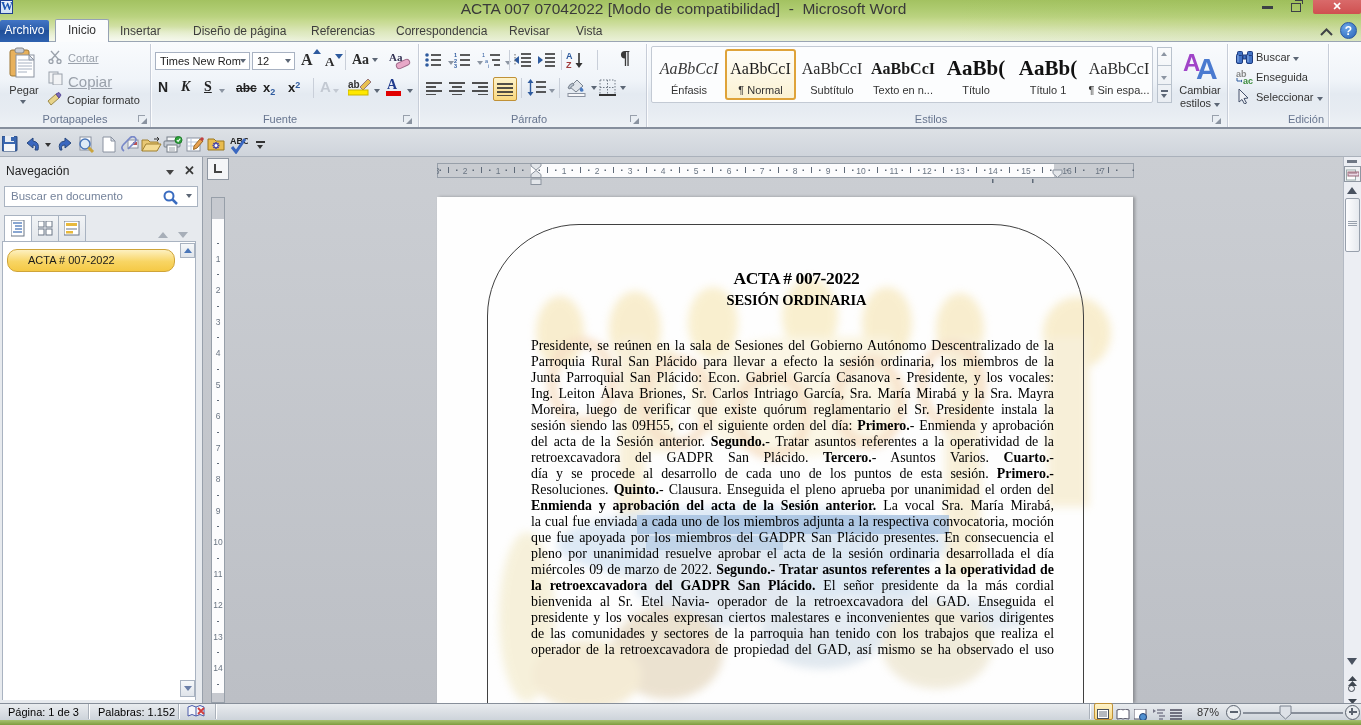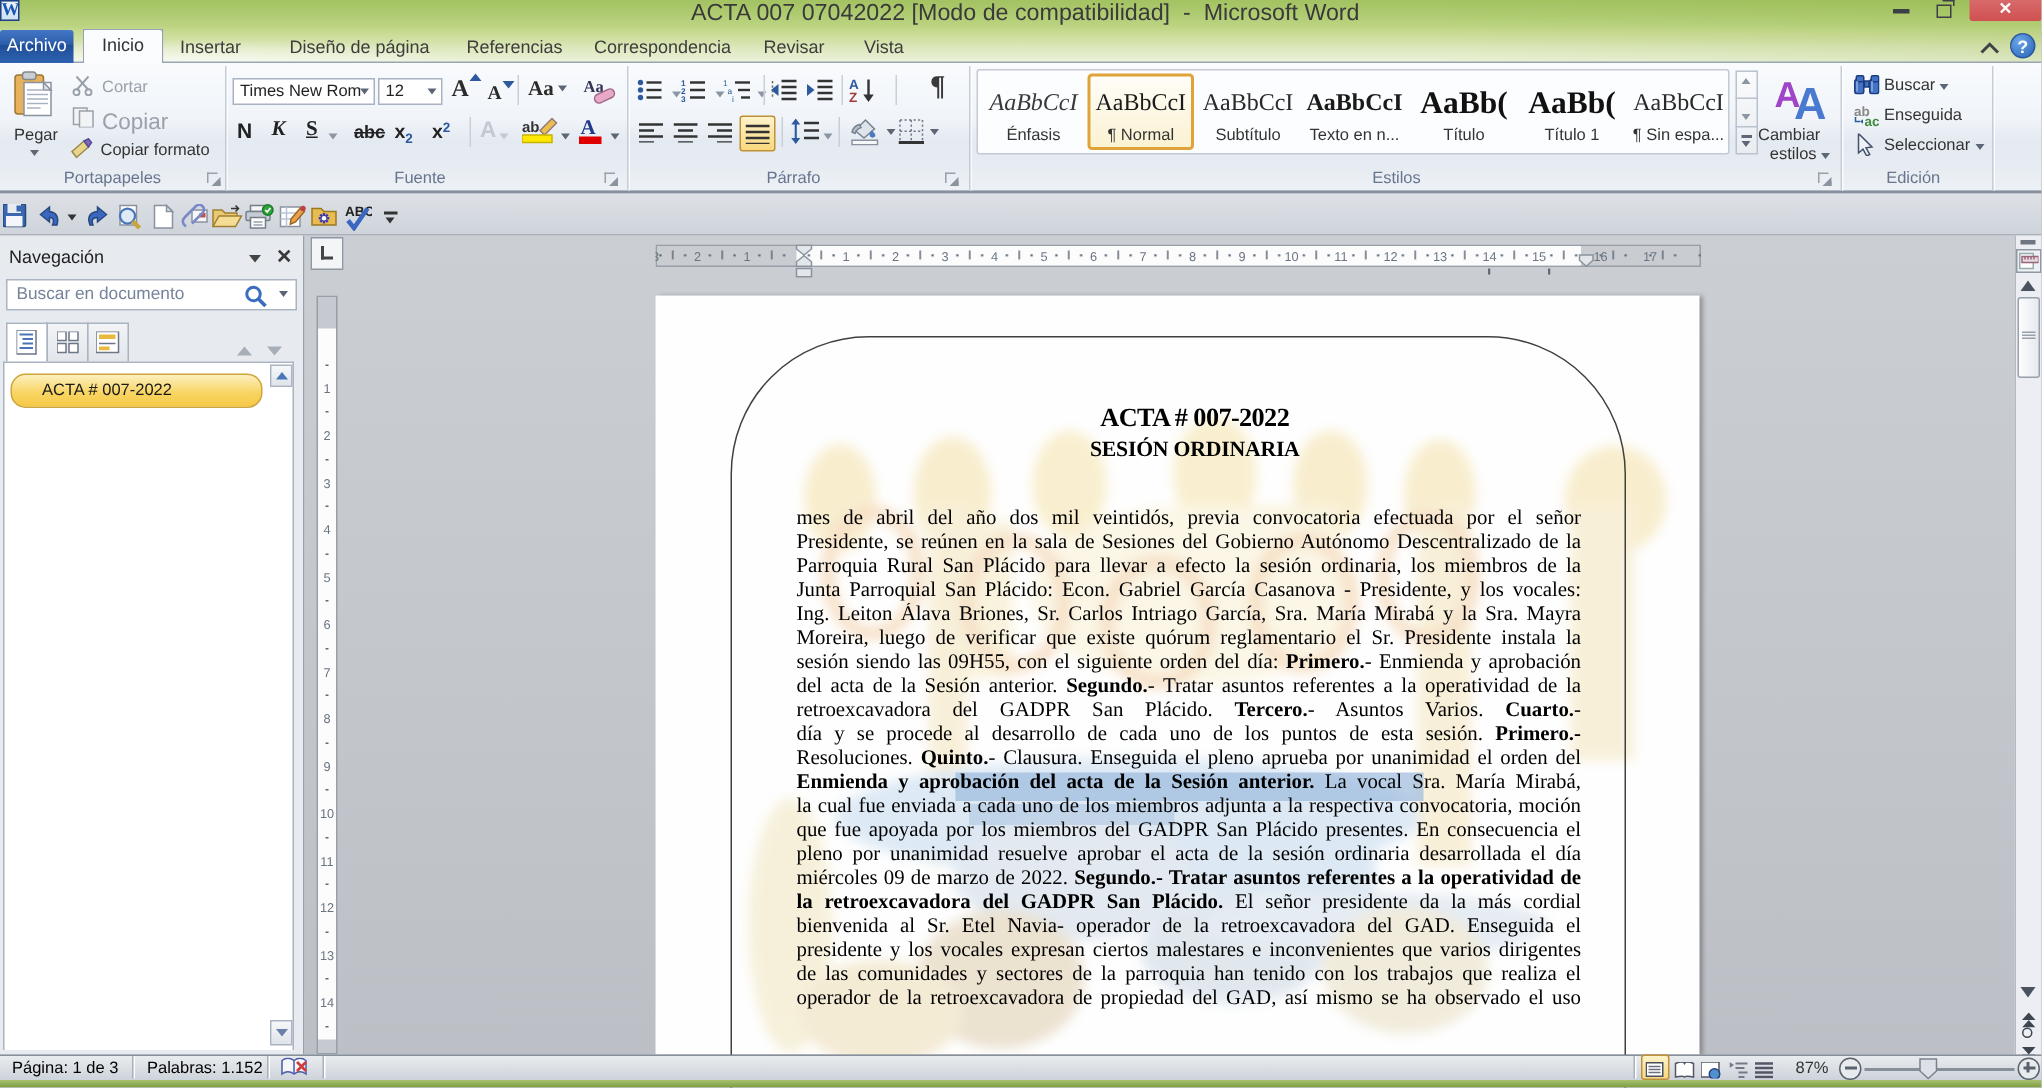--- a/index.html
+++ b/index.html
@@ -25,21 +25,21 @@
 
 #ribbon { left:0; top:42px; width:1361px; height:87px;
   background:linear-gradient(to bottom, #f9fbfd 0, #f0f4f9 38px, #e4eaf1 52px, #e7ecf2 70px, #eef2f6 87px);
   border-bottom:2px solid #868f9d; }
 .gsep { top:44px; height:83px; width:1px; background:#c7cdd8; box-shadow:1px 0 0 rgba(255,255,255,.8); position:absolute; }
 .glabel { top:113px; font-size:11px; color:#67758f; text-align:center; position:absolute; }
 .glaunch { top:115px; width:10px; height:10px; position:absolute; }
 .glaunch:before { content:""; position:absolute; left:0; top:0; width:6px; height:6px; border-left:1px solid #98a0ac; border-top:1px solid #98a0ac; }
 .glaunch:after { content:""; position:absolute; left:3px; top:3px; width:0; height:0; border-left:3px solid transparent; border-top:3px solid transparent; border-right:3px solid #8a93a0; border-bottom:3px solid #8a93a0; }
 .rbtn { position:absolute; }
-.gray { color:#9aa1ab; }
+.gray { color:#9aa1ab;text-decoration:underline; }
 .cmb { position:absolute; background:#fff; border:1px solid #a8b2c2; font-size:11px; color:#222; line-height:16px; padding-left:4px; }
 .cmb .dd { position:absolute; right:3px; top:6px; }
 .dda { width:0; height:0; border-left:3.5px solid transparent; border-right:3.5px solid transparent; border-top:4px solid #5c6675; display:inline-block; }
 .ddb { display:block; }
 .vsep { position:absolute; width:1px; background:#c9cfd9; }
 </style>
 </head>
 <body>
 <div class="abs" id="top"></div>
 <div class="abs" id="title">ACTA 007 07042022 [Modo de compatibilidad]&nbsp; -&nbsp; Microsoft Word</div>
@@ -64,21 +64,21 @@
 
 <div class="gsep" style="left:150px;"></div>
 <div class="gsep" style="left:418px;"></div>
 <div class="gsep" style="left:646px;"></div>
 <div class="gsep" style="left:1227px;"></div>
 <div class="gsep" style="left:1328px;"></div>
 <div class="glabel" style="left:0;width:150px;">Portapapeles</div>
 <div class="glabel" style="left:150px;width:260px;">Fuente</div>
 <div class="glabel" style="left:418px;width:222px;">Párrafo</div>
 <div class="glabel" style="left:646px;width:570px;">Estilos</div>
-<div class="glabel" style="left:1227px;width:97px;">Edición</div>
+<div class="glabel" style="left:1227px;width:97px;text-align:right;">Edición</div>
 <div class="glaunch" style="left:138px;"></div>
 <div class="glaunch" style="left:403px;"></div>
 <div class="glaunch" style="left:630px;"></div>
 <div class="glaunch" style="left:1212px;"></div>
 
 <div class="rbtn" style="left:8px;top:47px;">
 <svg width="30" height="34">
       <rect x="2" y="3" width="19" height="26" rx="2" fill="#e8b15c" stroke="#9c7634"></rect>
       <rect x="7" y="1" width="9" height="5" rx="2" fill="#c8cdd6" stroke="#888"></rect>
       <rect x="8" y="8" width="18" height="22" fill="#fff" stroke="#8a92a0"></rect>
@@ -311,21 +311,21 @@
 <div class="rbtn" style="left:1157px;top:84px;width:15px;height:1px;background:#b9c2cd;"></div>
 <div class="rbtn" style="left:1161px;top:90px;width:7px;height:1.5px;background:#5c6675;"></div>
 <div class="rbtn" style="left:1161px;top:94px;">
     <span class="dda ddb" style="border-top-color:#5c6675;"></span>
   </div>
 
 <div class="rbtn" style="left:1183px;top:49px;"><svg width="34" height="32">
       <text x="0" y="22" font-size="24" font-weight="bold" fill="#a044c8" font-family="Liberation Sans">A</text>
       <text x="13" y="30" font-size="30" font-weight="bold" fill="#4a7ad0" font-family="Liberation Sans">A</text>
     </svg></div>
-<div class="rbtn" style="left:1172px;top:84px;width:56px;text-align:left;font-size:11px;color:#333;">Cambiar</div>
+<div class="rbtn" style="left:1172px;top:84px;width:56px;text-align:center;font-size:11px;color:#333;">Cambiar</div>
 <div class="rbtn" style="left:1172px;top:97px;width:56px;text-align:center;font-size:11px;color:#333;">estilos <span class="dda" style="border-top-color:#5c6675;"></span></div>
 
 <div class="rbtn" style="left:1236px;top:50px;"><svg width="17" height="13">
       <g fill="#4272c4" stroke="#1e3c80" stroke-width="1">
         <rect x="0.5" y="3" width="6" height="9.5" rx="1.5"></rect>
         <rect x="10.5" y="3" width="6" height="9.5" rx="1.5"></rect>
         <rect x="1.5" y="0.5" width="5" height="4" rx="1"></rect>
         <rect x="11.5" y="0.5" width="5" height="4" rx="1"></rect>
         <rect x="7" y="4" width="3" height="4"></rect>
       </g>
@@ -615,21 +615,20 @@
 <ellipse cx="500" cy="450" rx="55" ry="42" fill="#d8c898"></ellipse>
 <ellipse cx="150" cy="478" rx="55" ry="35" fill="#e2c887"></ellipse>
 </g>
 <rect x="200" y="318" width="312" height="19" fill="#9ab8dc" opacity="0.68"></rect>
 <rect x="209" y="339" width="137" height="14" fill="#a4c0e0" opacity="0.5"></rect>
 </svg>
 <div id="frame"></div>
 <div class="doc ctr abs" style="left:98px;top:71px;width:523px;font-size:17.5px;letter-spacing:-0.4px;">ACTA # 007-2022</div>
 <div class="doc ctr abs" style="left:98px;top:95px;width:523px;font-size:14.5px;letter-spacing:-0.15px;">SESIÓN ORDINARIA</div>
 <div class="doc abs" style="left:94px;top:141px;width:523px;">
-<div class="ln">mes de abril del año dos mil veintidós, previa convocatoria efectuada por el señor</div>
 <div class="ln">Presidente, se reúnen en la sala de Sesiones del Gobierno Autónomo Descentralizado de la</div>
 <div class="ln">Parroquia Rural San Plácido para llevar a efecto la sesión ordinaria, los miembros de la</div>
 <div class="ln">Junta Parroquial San Plácido: Econ. Gabriel García Casanova - Presidente, y los vocales:</div>
 <div class="ln">Ing. Leiton Álava Briones, Sr. Carlos Intriago García, Sra. María Mirabá y la Sra. Mayra</div>
 <div class="ln">Moreira, luego de verificar que existe quórum reglamentario el Sr. Presidente instala la</div>
 <div class="ln">sesión siendo las 09H55, con el siguiente orden del día: <b>Primero.</b>- Enmienda y aprobación</div>
 <div class="ln">del acta de la Sesión anterior. <b>Segundo.</b>- Tratar asuntos referentes a la operatividad de la</div>
 <div class="ln">retroexcavadora del GADPR San Plácido. <b>Tercero.</b>- Asuntos Varios. <b>Cuarto.</b>-</div>
 <div class="ln">día y se procede al desarrollo de cada uno de los puntos de esta sesión. <b>Primero.-</b></div>
 <div class="ln">Resoluciones. <b>Quinto.</b>- Clausura. Enseguida el pleno aprueba por unanimidad el orden del</div>

